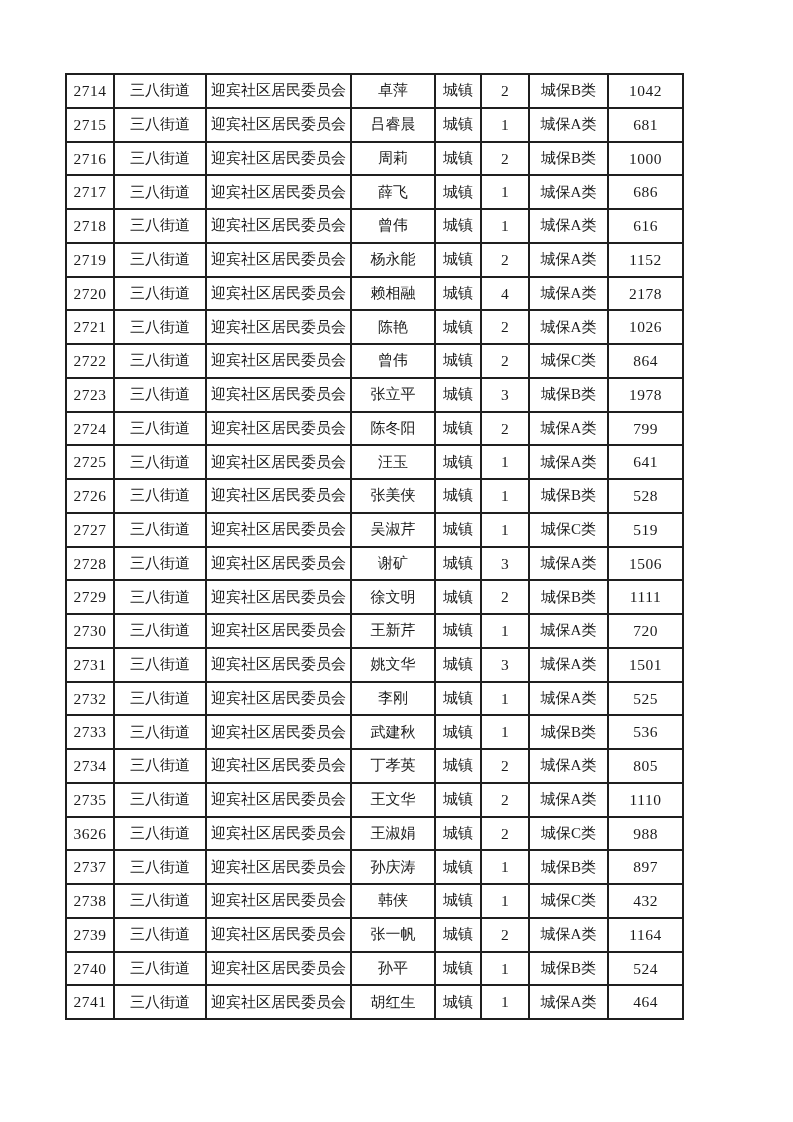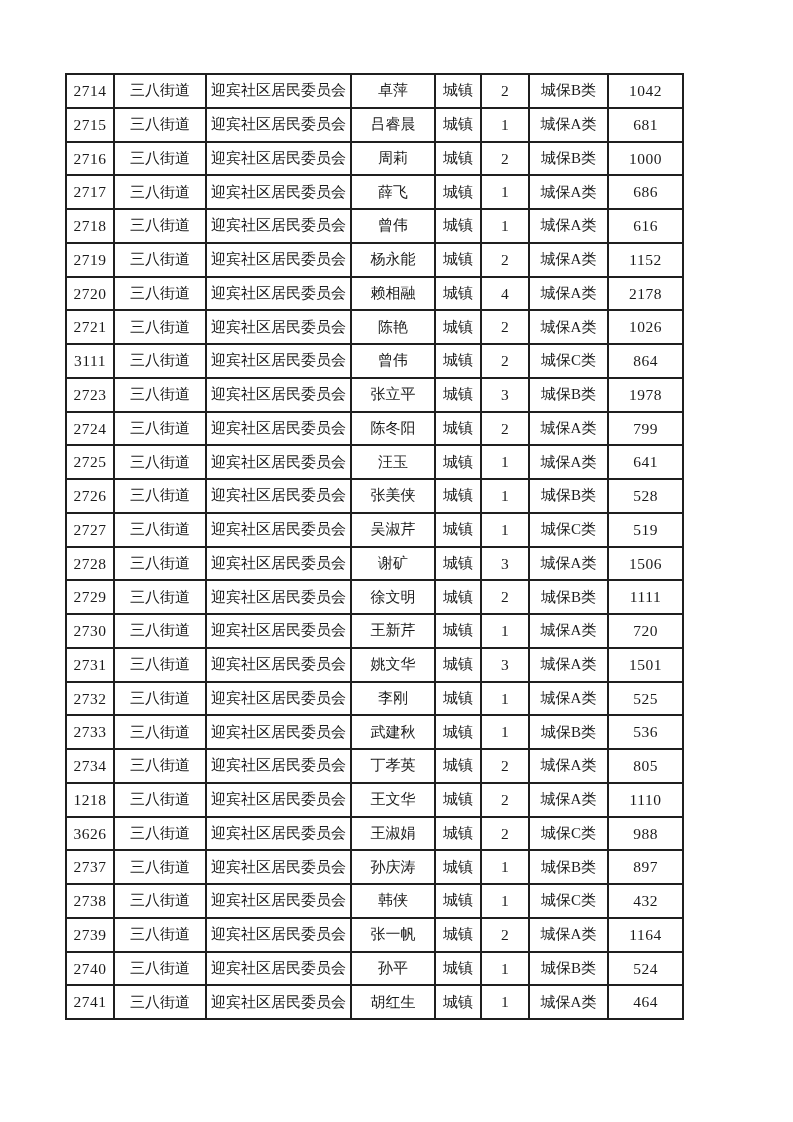--- a/index.html
+++ b/index.html
@@ -135,21 +135,21 @@
           <td>2721</td>
           <td>三八街道</td>
           <td>迎宾社区居民委员会</td>
           <td>陈艳</td>
           <td>城镇</td>
           <td>2</td>
           <td>城保A类</td>
           <td>1026</td>
         </tr>
         <tr>
-          <td>3111</td>
+          <td>2722</td>
           <td>三八街道</td>
           <td>迎宾社区居民委员会</td>
           <td>曾伟</td>
           <td>城镇</td>
           <td>2</td>
           <td>城保C类</td>
           <td>864</td>
         </tr>
         <tr>
           <td>2723</td>
@@ -265,21 +265,21 @@
           <td>2734</td>
           <td>三八街道</td>
           <td>迎宾社区居民委员会</td>
           <td>丁孝英</td>
           <td>城镇</td>
           <td>2</td>
           <td>城保A类</td>
           <td>805</td>
         </tr>
         <tr>
-          <td>1218</td>
+          <td>2735</td>
           <td>三八街道</td>
           <td>迎宾社区居民委员会</td>
           <td>王文华</td>
           <td>城镇</td>
           <td>2</td>
           <td>城保A类</td>
           <td>1110</td>
         </tr>
         <tr>
           <td>3626</td>

